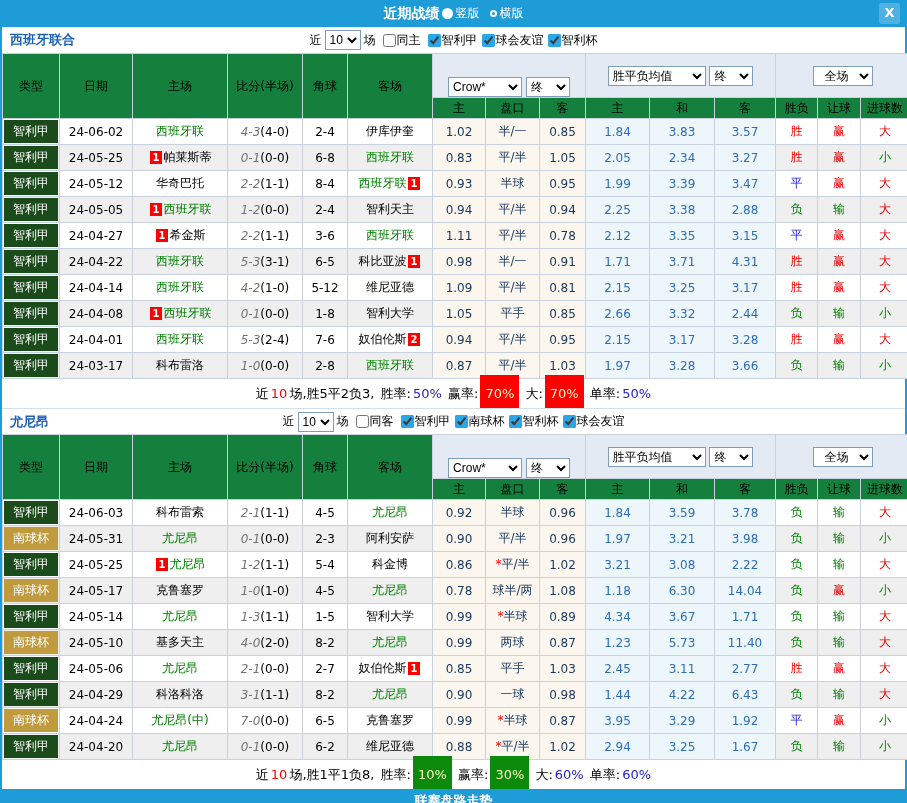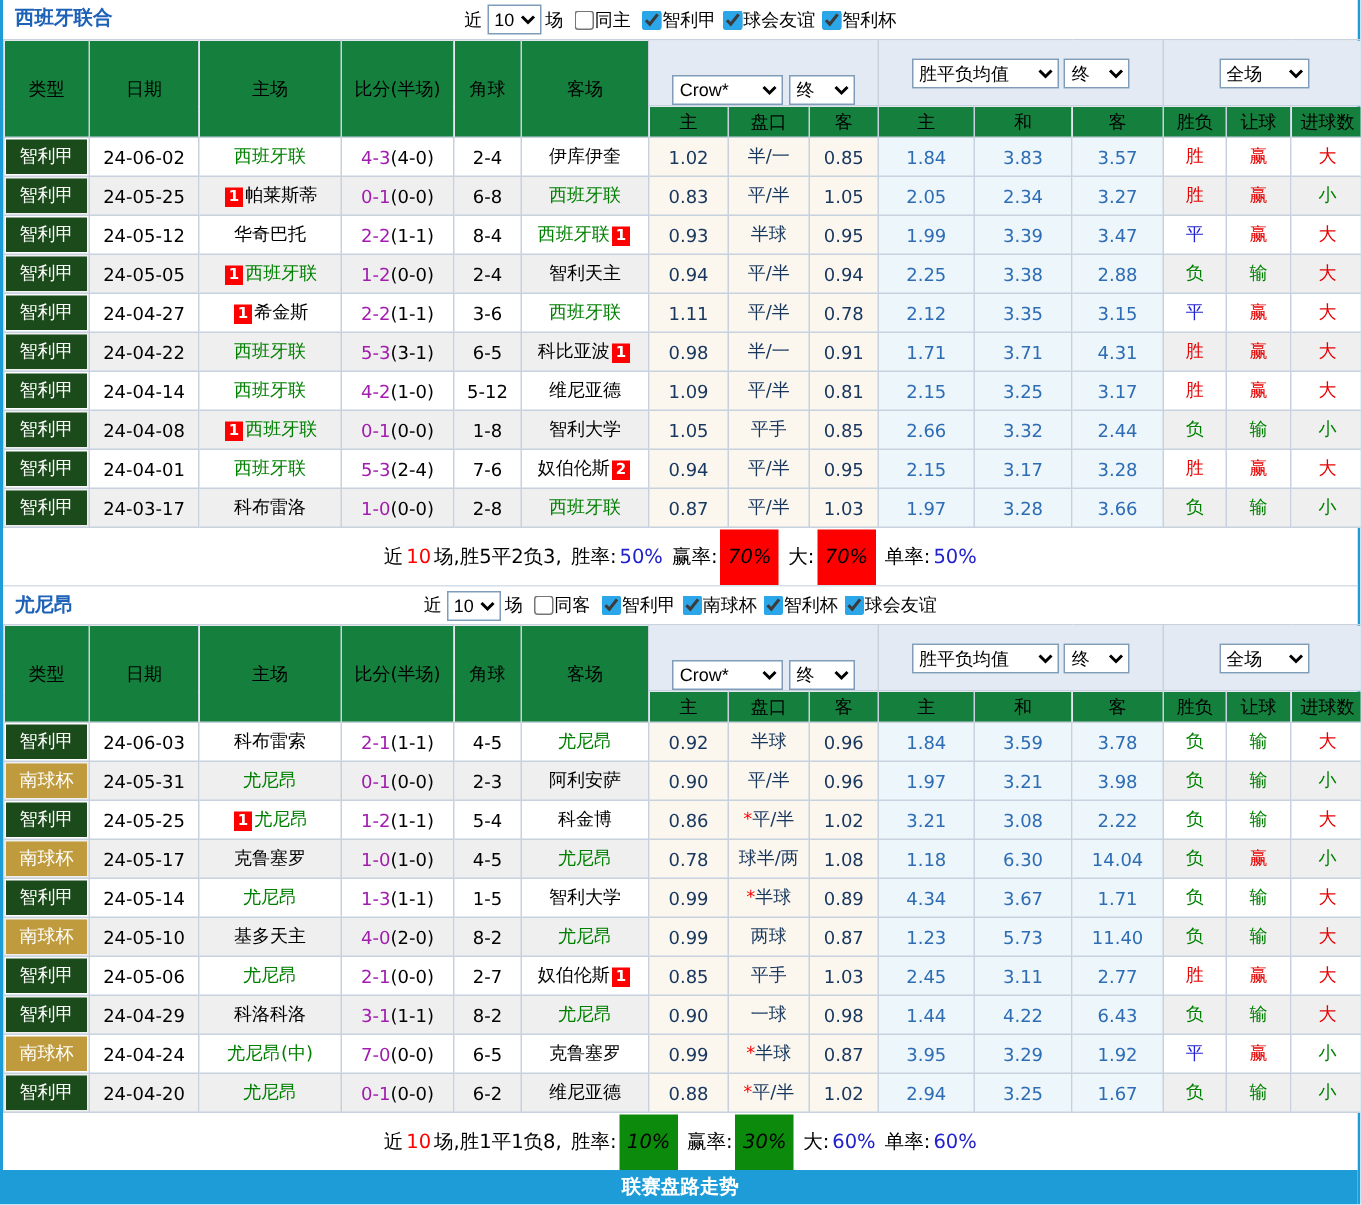--- a/index.html
+++ b/index.html
@@ -53,53 +53,61 @@
   table.grid { border-collapse:collapse; table-layout:fixed; width:100%; font-size:12px; }
   table.grid th, table.grid td {
     border:1px solid #C8D2DE; text-align:center; padding:0;
     overflow:hidden; white-space:nowrap;
   }
   thead th { background:#15803d; font-weight:normal; color:#000; }
   tr.hdr-a th { height:27px; }
   tr.hdr-b th { height:21px; }
   .hdr-ctrl { background:#E4EAF3; }
   .sel-company { width:74px;margin-top:23px; } .sel-stage { width:44px; }
-  .sel-avg { width:98px; } .sel-scope { width:60px; }
+  .sel-avg { width:98px; } .sel-scope { width:60px;text-align:center; }
   tbody td { height:26px; background:#fff; }
   tr.alt td { background:#EFEFEF; }
   tbody td.c-odds { background:#FBF6EE; color:#17375E; }
   tbody td.c-avg  { background:#EDF6FB; color:#2E6DB4; }
   td.c-type { padding:1px; }
   .type-badge { display:block; margin:0 1px; line-height:23px; height:23px; color:#fff; }
   .card-badge {
     display:inline-block; background:#FF0000; color:#fff; font-size:10px;
     line-height:13px; padding:0 3px; margin:0 1px; font-weight:bold;
   }
   .team-green { color:#008000; }
-  .ft { color:#a21caf; } .ht { color:#000; }
+  .ft { color:#737373;font-style:italic; } .ht { color:#000; }
   .star { color:#FF0000; }
   td.c-res { font-weight:normal; }
   
   .summary {
     min-height:29px; display:flex; align-items:center; justify-content:center;
     font-size:13px; background:#fff; padding:2px 0;
   }
   .summary span { margin:0 1px; }
-  .pct-badge { color:#000000; padding:11px 5px; margin:0 3px;font-style:italic; }
+  .pct-badge { color:#fef9c3; padding:11px 5px; margin:0 3px; }
   
   .footer {
     margin-top:auto; height:23px; flex:0 0 23px; background:#1E9CD8; color:#fff;
     font-weight:bold; text-align:center; line-height:23px; font-size:13px; cursor:pointer;
   }
 </style>
 </head>
 <body>
 
 <div class="dialog">
 
+  <div class="titlebar">
+    <span class="title">近期战绩</span>
+    <span class="radio-on"></span>
+    <span class="radio-label">竖版</span>
+    <span class="radio-off"></span>
+    <span class="radio-label">横版</span>
+    <span class="close-btn">X</span>
+  </div>
 
   <div class="section-bar">
     <span class="team-name">西班牙联合</span>
     <div class="filter">
       <span>近</span>
       <select class="sel-count"><option>10</option></select>
       <span>场</span>
       <label class="cb">
         <input type="checkbox" style="">
         <span>同主</span>

